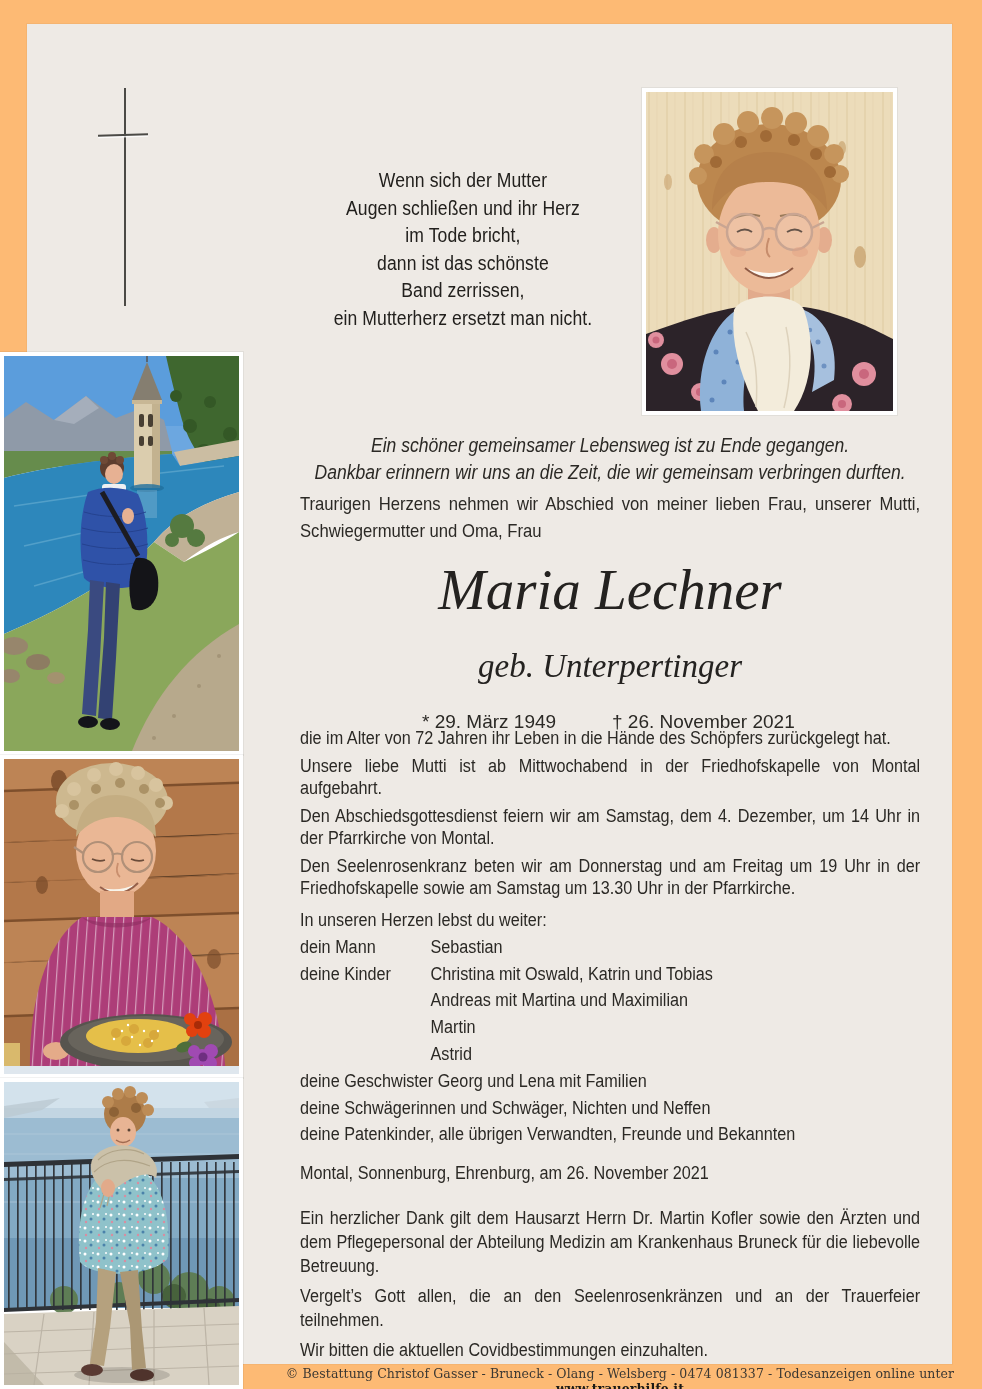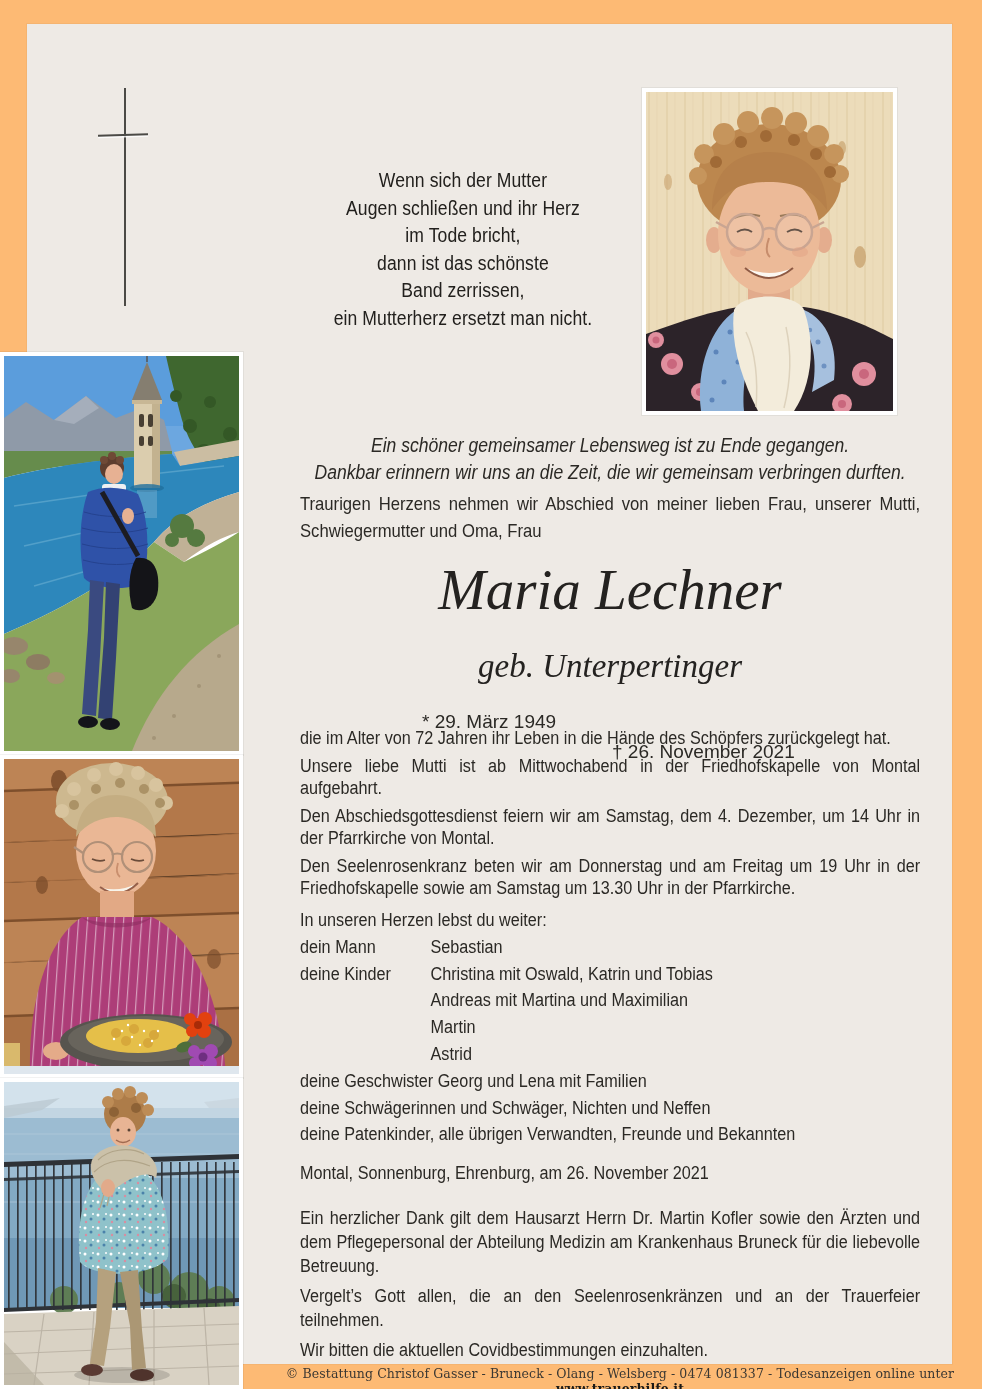--- a/index.html
+++ b/index.html
@@ -24,21 +24,21 @@
   
   .cond{transform:scaleX(.9);transform-origin:0 0;width:689px;}
   .col{position:absolute;left:300px;color:#2b2925;}
   .intro{top:432px;text-align:center;font-style:italic;font-size:19.5px;line-height:27px;}
   .opening{top:490px;text-align:justify;font-size:18.5px;line-height:27px;}
   .namebox{top:560px;width:620px;text-align:center;}
   .namebox .nm{font-family:"Liberation Serif",serif;font-style:italic;font-size:57px;line-height:60px;color:#242220;font-weight:400;}
   .maiden{top:628px;width:620px;text-align:center;font-family:"Liberation Serif",serif;font-style:italic;font-size:33px;color:#242220;margin-top:20px;}
   .dates{top:711px;width:620px;height:24px;font-size:19px;}
   .dates span{position:absolute;top:0;white-space:nowrap;}
-  .dates .b{left:122px;} .dates .d{left:312px;margin-top:30px;}
+  .dates .b{left:122px;} .dates .d{left:312px;}
   .announce{top:727px;}
   .announce p{margin:0 0 6px 0;text-align:justify;font-size:18px;line-height:22px;}
   .family{top:907px;font-size:18px;}
   .family .fh{line-height:26.8px;}
   .family .frow{line-height:26.8px;}
   .family .flabel{display:inline-block;width:145px;}
   .family .fline{line-height:26.8px;}
   .placedate{top:1163px;font-size:18px;}
   .thanks{top:1206px;}
   .thanks p{margin:0 0 6px 0;text-align:justify;font-size:18px;line-height:24px;}

